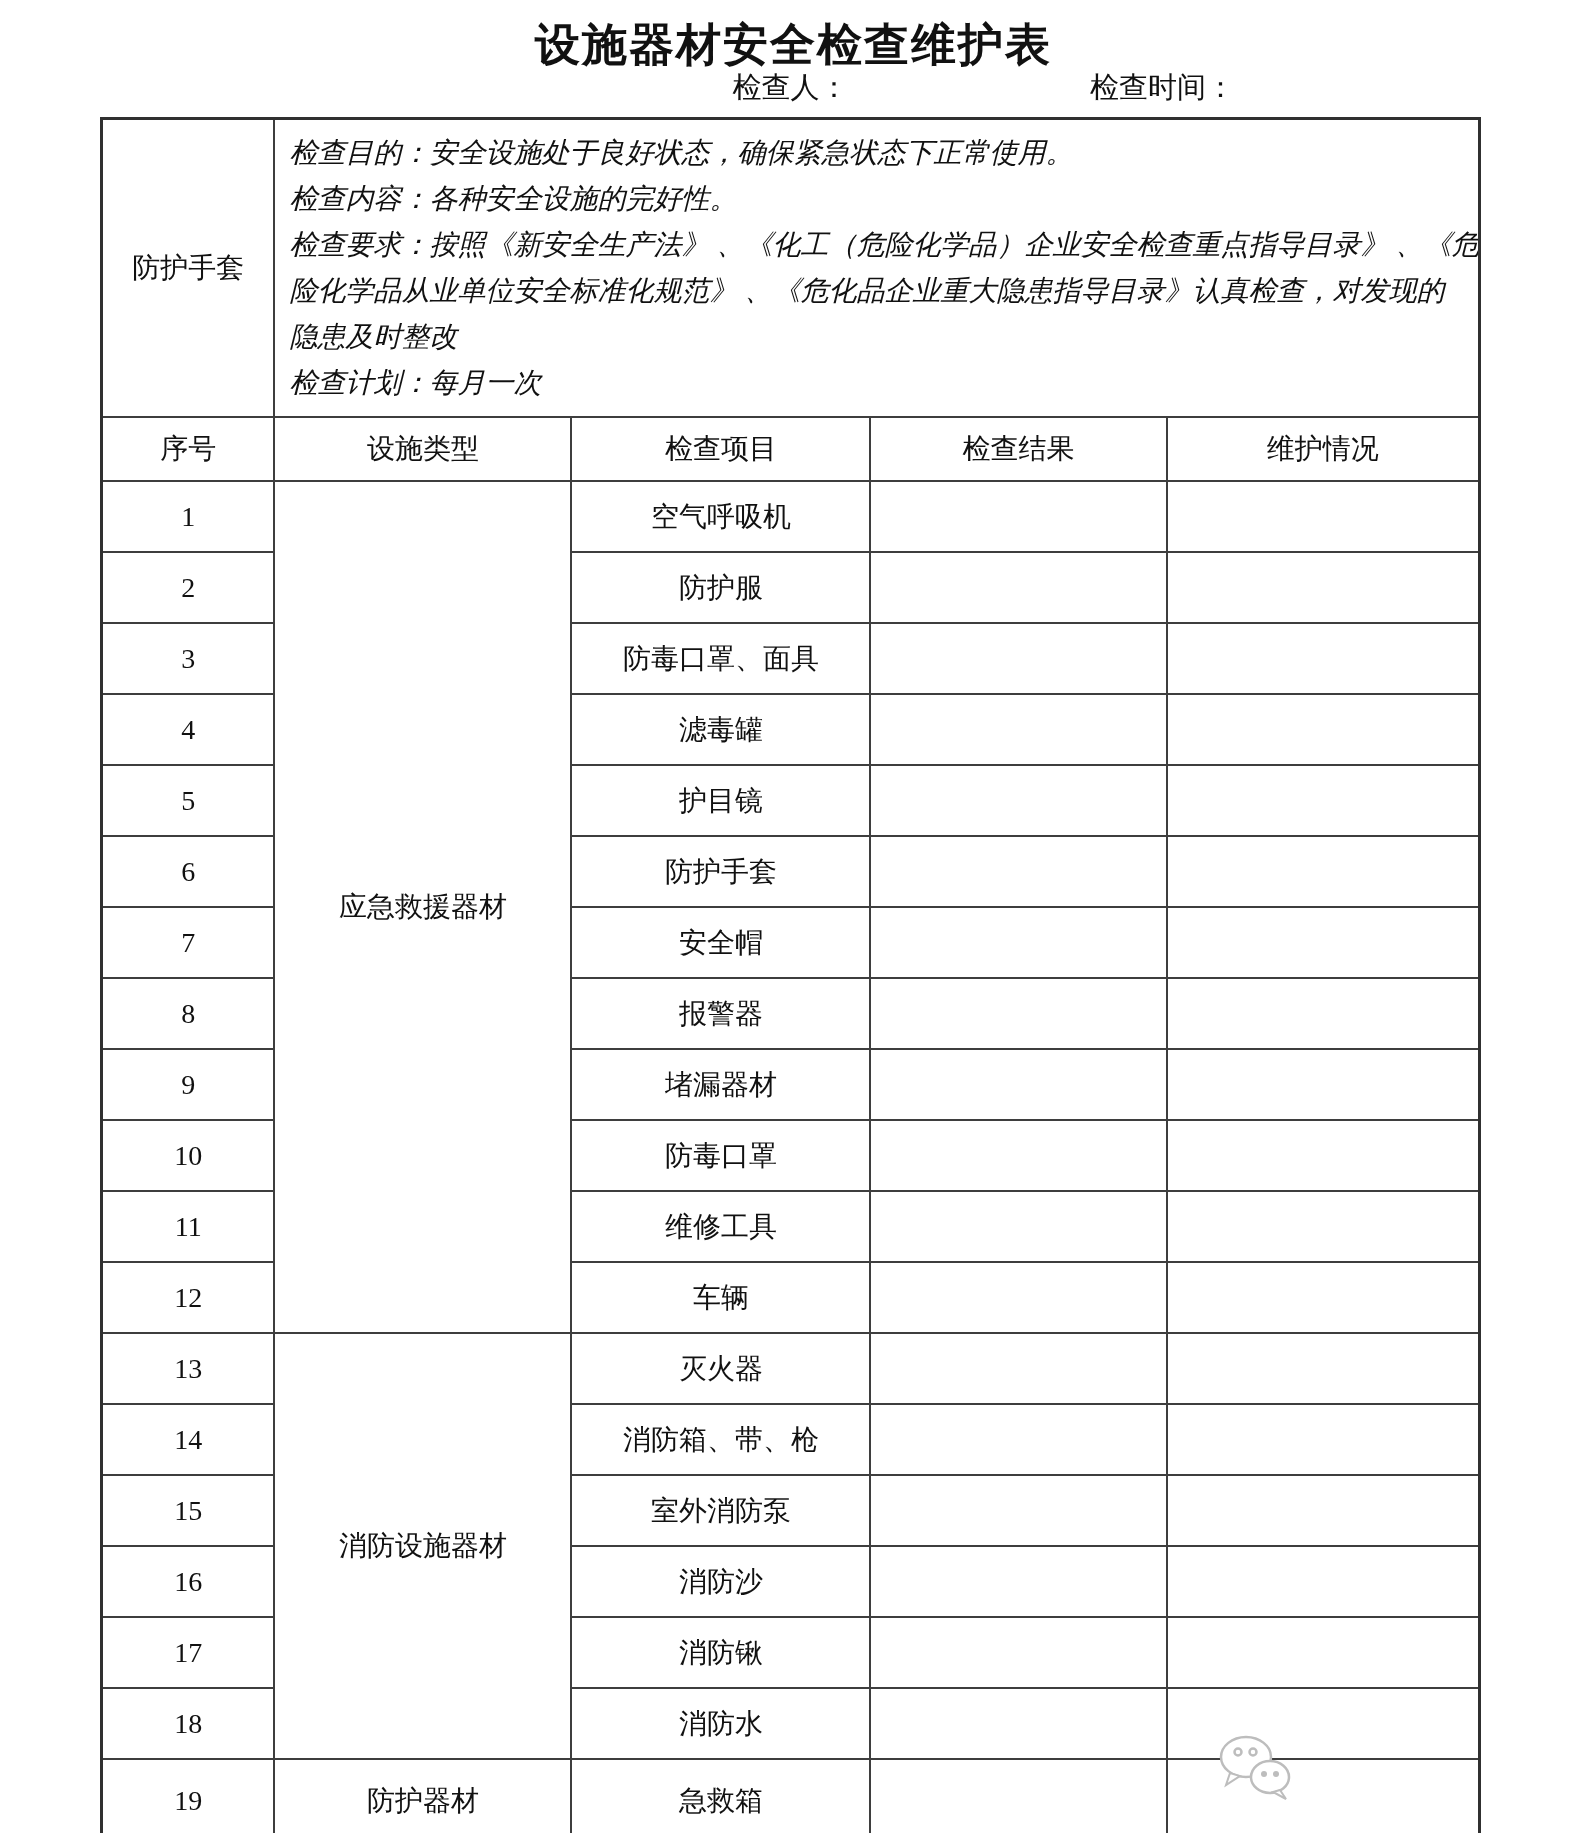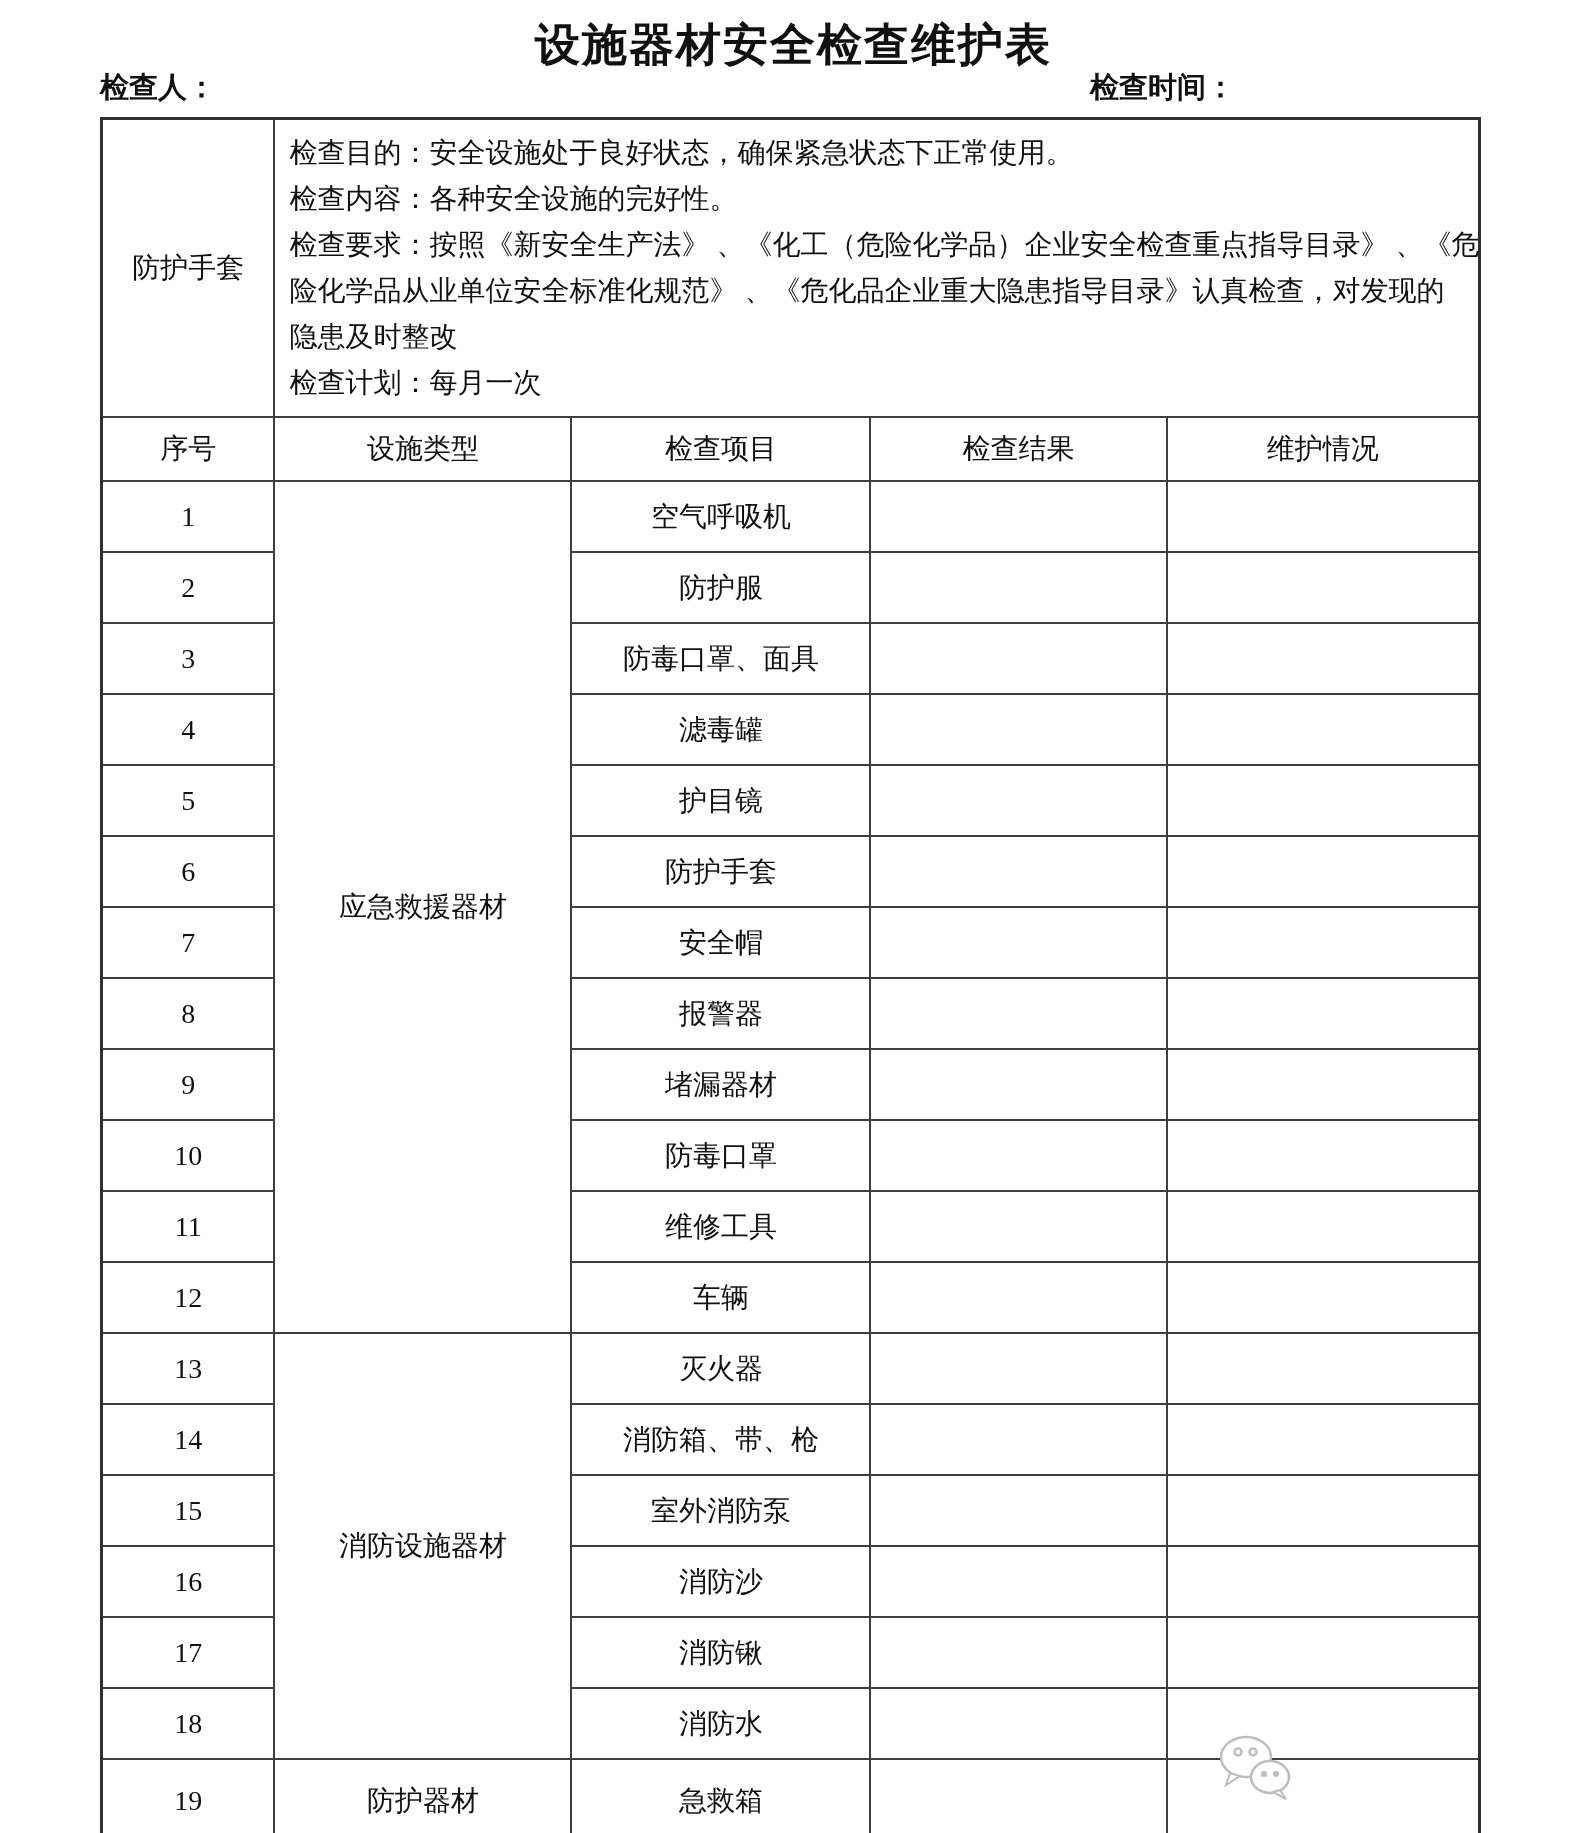--- a/index.html
+++ b/index.html
@@ -12,22 +12,22 @@
     overflow:hidden;
   }
   .doc-title{
     position:absolute;top:15px;left:0;width:100%;
     text-align:center;
     font-size:45px;font-weight:bold;
     letter-spacing:2px;
   }
   .meta-row{
     position:absolute;top:68px;left:100px;width:1381px;
-    display:flex;justify-content:flex-start;
-    font-size:29px;font-weight:bold;
+    display:flex;justify-content:center;
+    font-size:29px;font-weight:normal;
   }
   .meta-right{position:absolute;left:990px;top:0;}
   table.main{
     position:absolute;left:100px;top:117px;
     width:1381px;
     border-collapse:collapse;
     table-layout:fixed;
   }
   table.main td,table.main th{
     border:2px solid #3e3e3e;
@@ -35,21 +35,21 @@
     text-align:center;vertical-align:middle;
     padding:0;
     overflow:hidden;
   }
   table.main{border:3px solid #303030;}
   .plan-row td{height:291px;}
   .plan-text-cell{
     text-align:left !important;
     vertical-align:middle;
   }
-  .plan-lines{padding:10px 10px 10px 14px;}
+  .plan-lines{padding:10px 10px 10px 14px;font-style:italic;}
   .plan-line{
     line-height:46px;
     white-space:nowrap;
   }
   .header-row td{height:62px;margin-top:42px;}
   .item-row td{height:69px;}
   .last-row td{height:82px;}
   .thick-top td{border-top-width:4px;border-top-color:#2c2c2c;}
   .col-no{width:12.55%;}
   .col-type{width:21.55%;}

